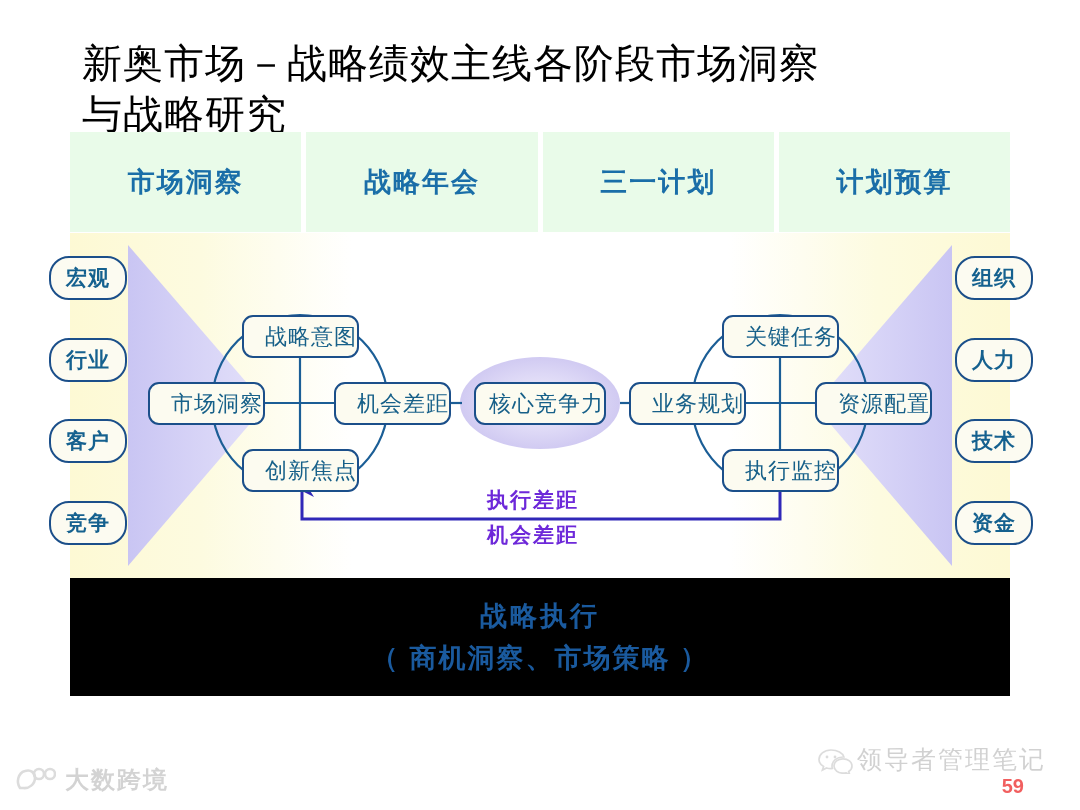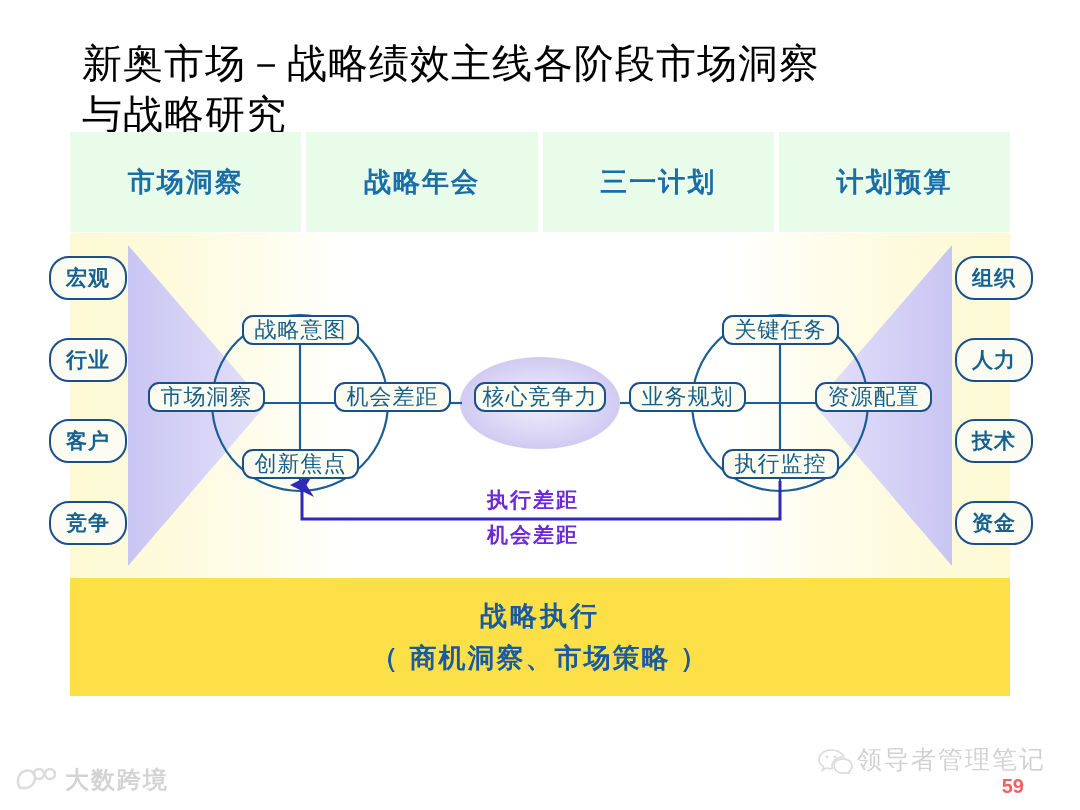--- a/index.html
+++ b/index.html
@@ -82,46 +82,46 @@
   .chip.right { left: 955px; }
 
   
   .node {
     position: absolute;
     border: 2.2px solid #1b4f8a;
     border-radius: 11px;
     background: #fcfbf0;
     display: flex;
     align-items: center;
-    justify-content: center;
+    justify-content: flex-end;
     font-size: 22px;
     color: #176089;
     letter-spacing: 1px;
-    height: 30px;
+    height: 43px;
     z-index: 6;
     white-space: nowrap;
   }
 
   
   .gap-label {
     position: absolute;
     font-size: 21px;
     font-weight: bold;
     color: #6d28d9;
     letter-spacing: 2px;
     z-index: 6;
     white-space: nowrap;
   }
 
   
   .exec-band {
     position: absolute;
     left: 70px; top: 578px;
     width: 940px; height: 118px;
-    background: #fde047;
+    background: #000000;
     display: flex;
     flex-direction: column;
     align-items: center;
     justify-content: center;
     z-index: 2;
   }
   .exec-line1 {
     font-size: 27px; font-weight: bold;
     color: #1a5a9e; letter-spacing: 3px;
     margin-bottom: 6px;

